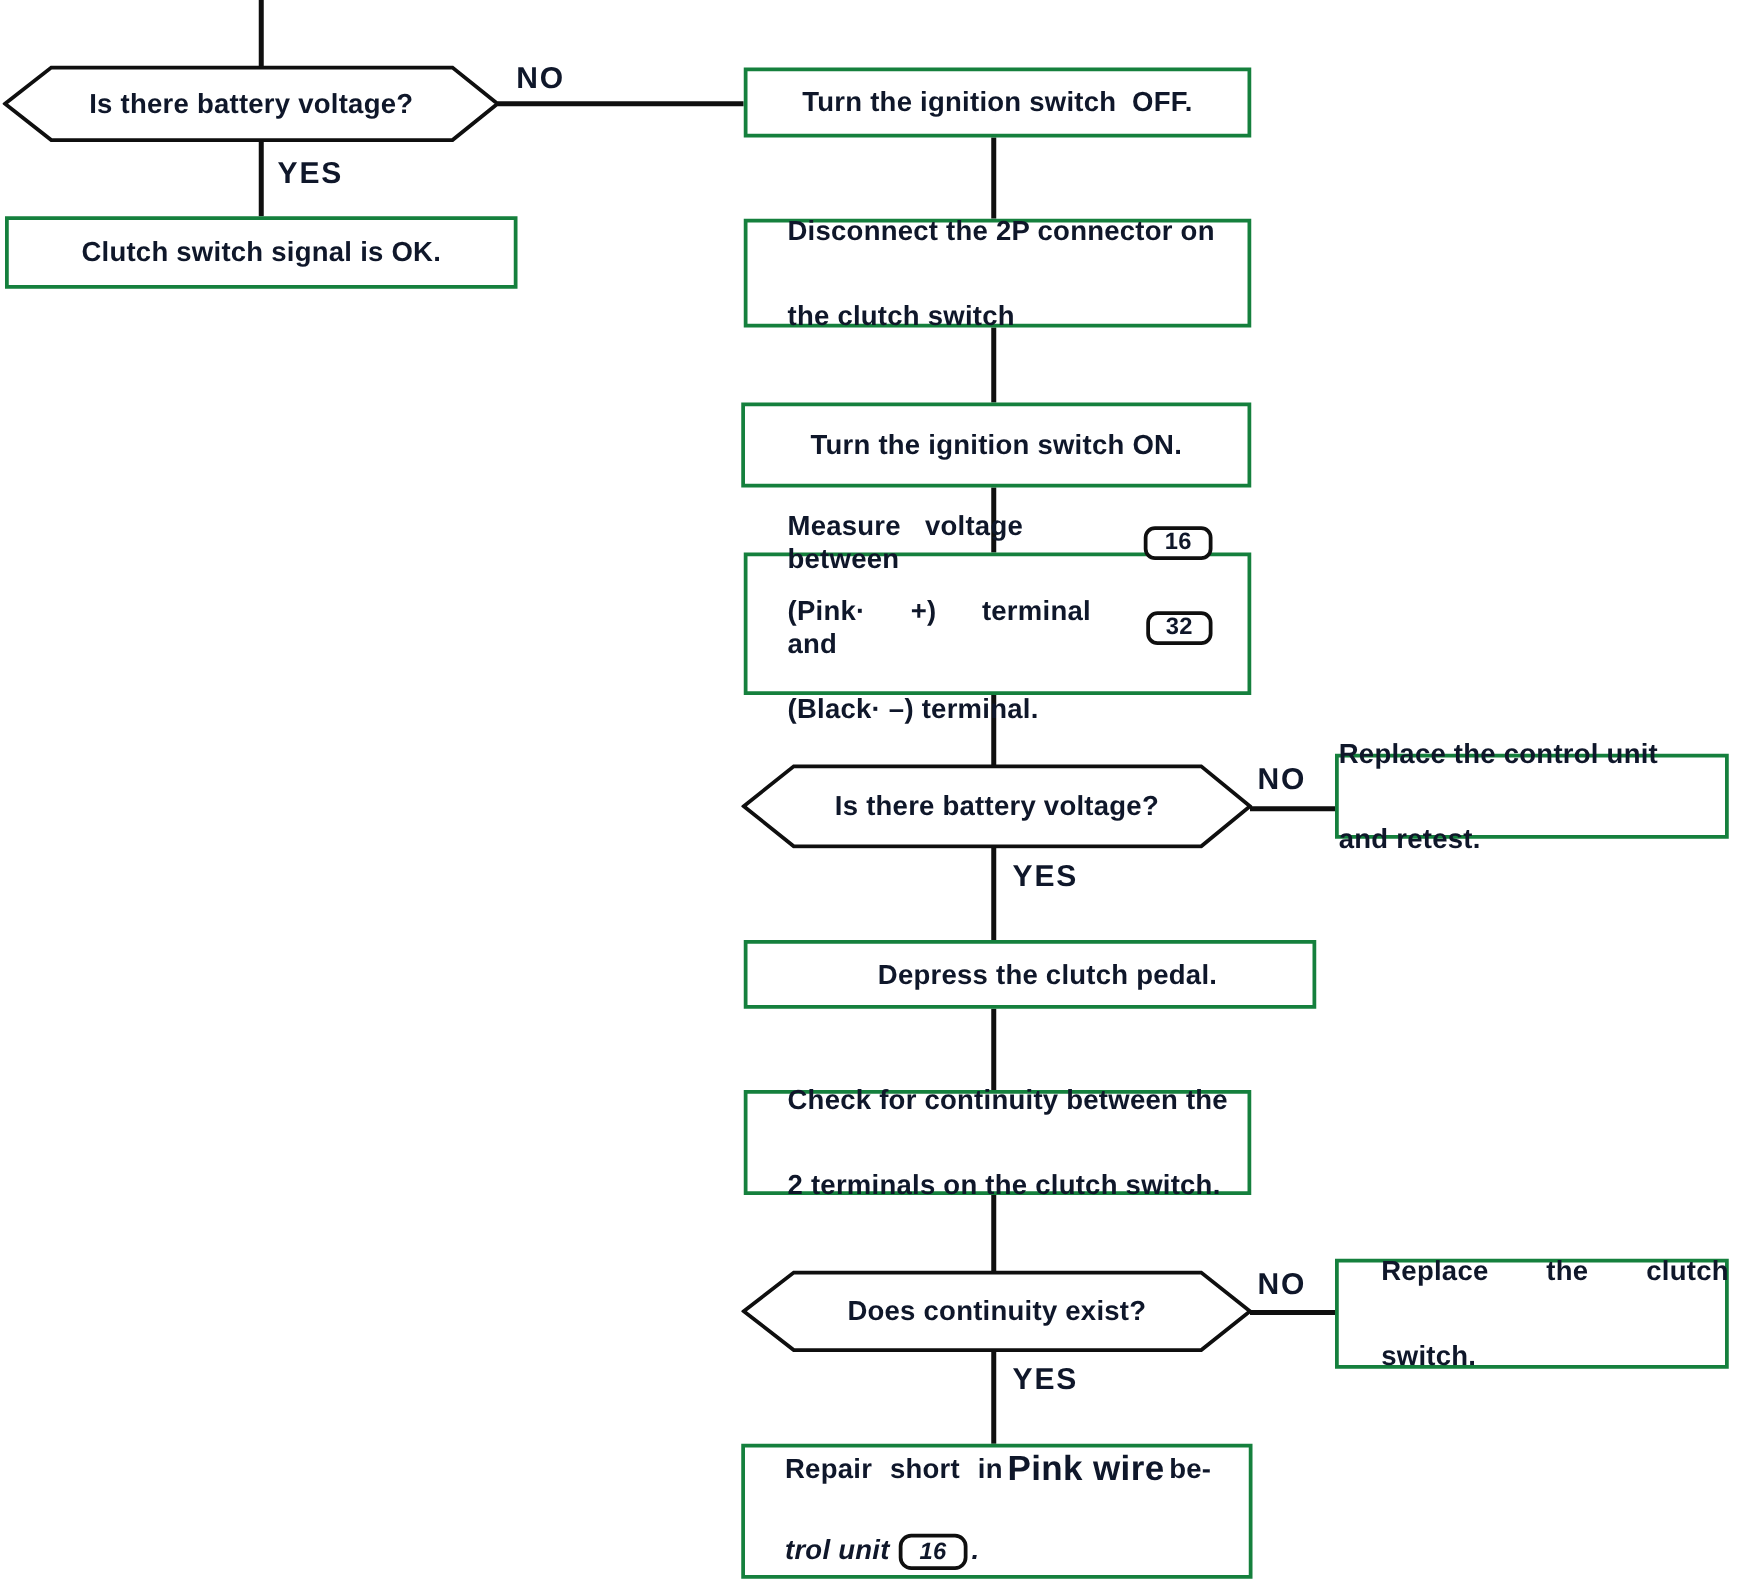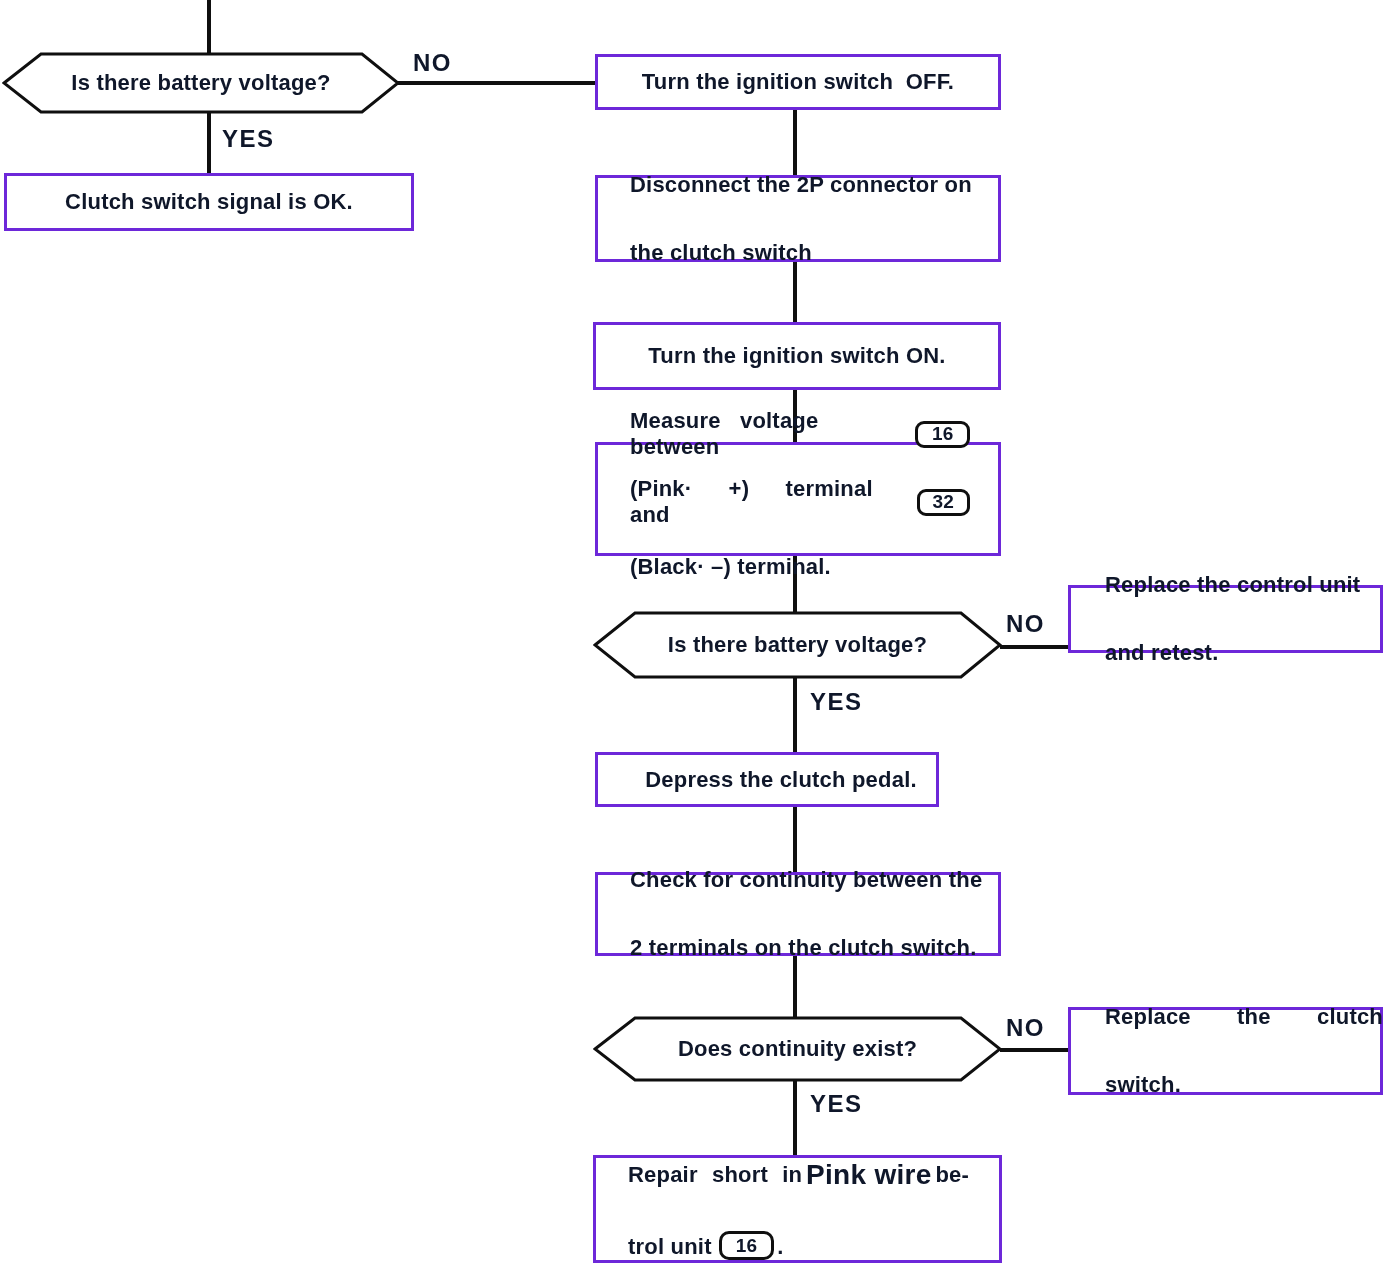--- a/index.html
+++ b/index.html
@@ -1,40 +1,40 @@
 <!DOCTYPE html>
 <html><head>
 <meta charset="utf-8">
 <style>
   html,body { margin:0; padding:0; background:#ffffff; }
   .canvas {
     position:relative; width:1392px; height:1268px; background:#ffffff;
     font-family:"Liberation Sans", sans-serif; color:#0f172a; overflow:hidden;
   }
   .node {
-    position:absolute; box-sizing:border-box; border:3px solid #6d28d9;
+    position:absolute; box-sizing:border-box; border:3px solid #15803d;
     background:#ffffff; font-size:22px; font-weight:700; letter-spacing:0.2px;
   }
   .c { display:flex; align-items:center; justify-content:center; text-align:center; white-space:pre; }
   .stack { display:flex; flex-direction:column; justify-content:center;gap:36px; }
   .line { line-height:32px; white-space:pre; }
   .vline { position:absolute; width:4px; background:#0f0f0f; }
   .hline { position:absolute; height:4px; background:#0f0f0f; }
   .elabel { position:absolute; font-size:24px; font-weight:700; letter-spacing:1.5px; }
   .hex { position:absolute; }
   .hex svg { display:block; width:100%; height:100%; }
   .hexlabel { position:absolute; inset:0; display:flex; align-items:center; justify-content:center;
     font-size:22px; font-weight:700; letter-spacing:0.2px; }
   .badge {
     display:inline-flex; align-items:center; justify-content:center;
     min-width:31px; height:27px; border:3px solid #0f0f0f; border-radius:9px;
     font-size:19px; font-weight:700; box-sizing:border-box; padding:0 14px; background:#fff;
   }
   .row { display:flex; align-items:center; justify-content:space-between; height:32px; }
-  .row3 { display:flex; align-items:flex-end; height:33px; gap:7px; white-space:pre; }
+  .row3 { display:flex; align-items:flex-start; height:33px; gap:7px; white-space:pre;font-style:italic; }
   .ws8  { word-spacing:8px; }
   .ws13 { word-spacing:13px; }
   .ws30 { word-spacing:30px; }
   .ws40 { word-spacing:40px; }
   .big  { font-size:28px; letter-spacing:0.3px; }
   .lh33 .line { line-height:33px; }
 </style>
 </head>
 <body>
 
@@ -96,26 +96,26 @@
 
   <div class="hex" style="left:593px; top:611px; width:409px; height:68px;">
     <svg viewBox="0 0 409 68">
       <polygon points="2,34 42,2 368,2 407,34 368,66 42,66" fill="#ffffff" stroke="#0f0f0f" stroke-width="3"></polygon>
     </svg>
     <div class="hexlabel">Is there battery voltage?</div>
   </div>
   <div class="elabel" style="left:1006px; top:610px;">NO</div>
   <div class="elabel" style="left:810px; top:688px;">YES</div>
 
-  <div class="node stack" style="left:1068px; top:585px; width:315px; height:68px; padding-left:34px;">
+  <div class="node stack" style="left:1068px; top:603px; width:315px; height:68px; ">
     <div class="line">Replace the control unit</div>
     <div class="line">and retest.</div>
   </div>
 
-  <div class="node c" style="left:595px; top:752px; width:344px; height:55px;padding-left:28px;">
+  <div class="node c" style="left:595px; top:752px; width:458px; height:55px;padding-left:28px;">
     <span>Depress the clutch pedal.</span>
   </div>
 
   <div class="node stack" style="left:595px; top:872px; width:406px; height:84px; padding-left:32px;">
     <div class="line">Check for continuity between the</div>
     <div class="line">2 terminals on the clutch switch.</div>
   </div>
 
   <div class="hex" style="left:593px; top:1016px; width:409px; height:66px;">
     <svg viewBox="0 0 409 66">

